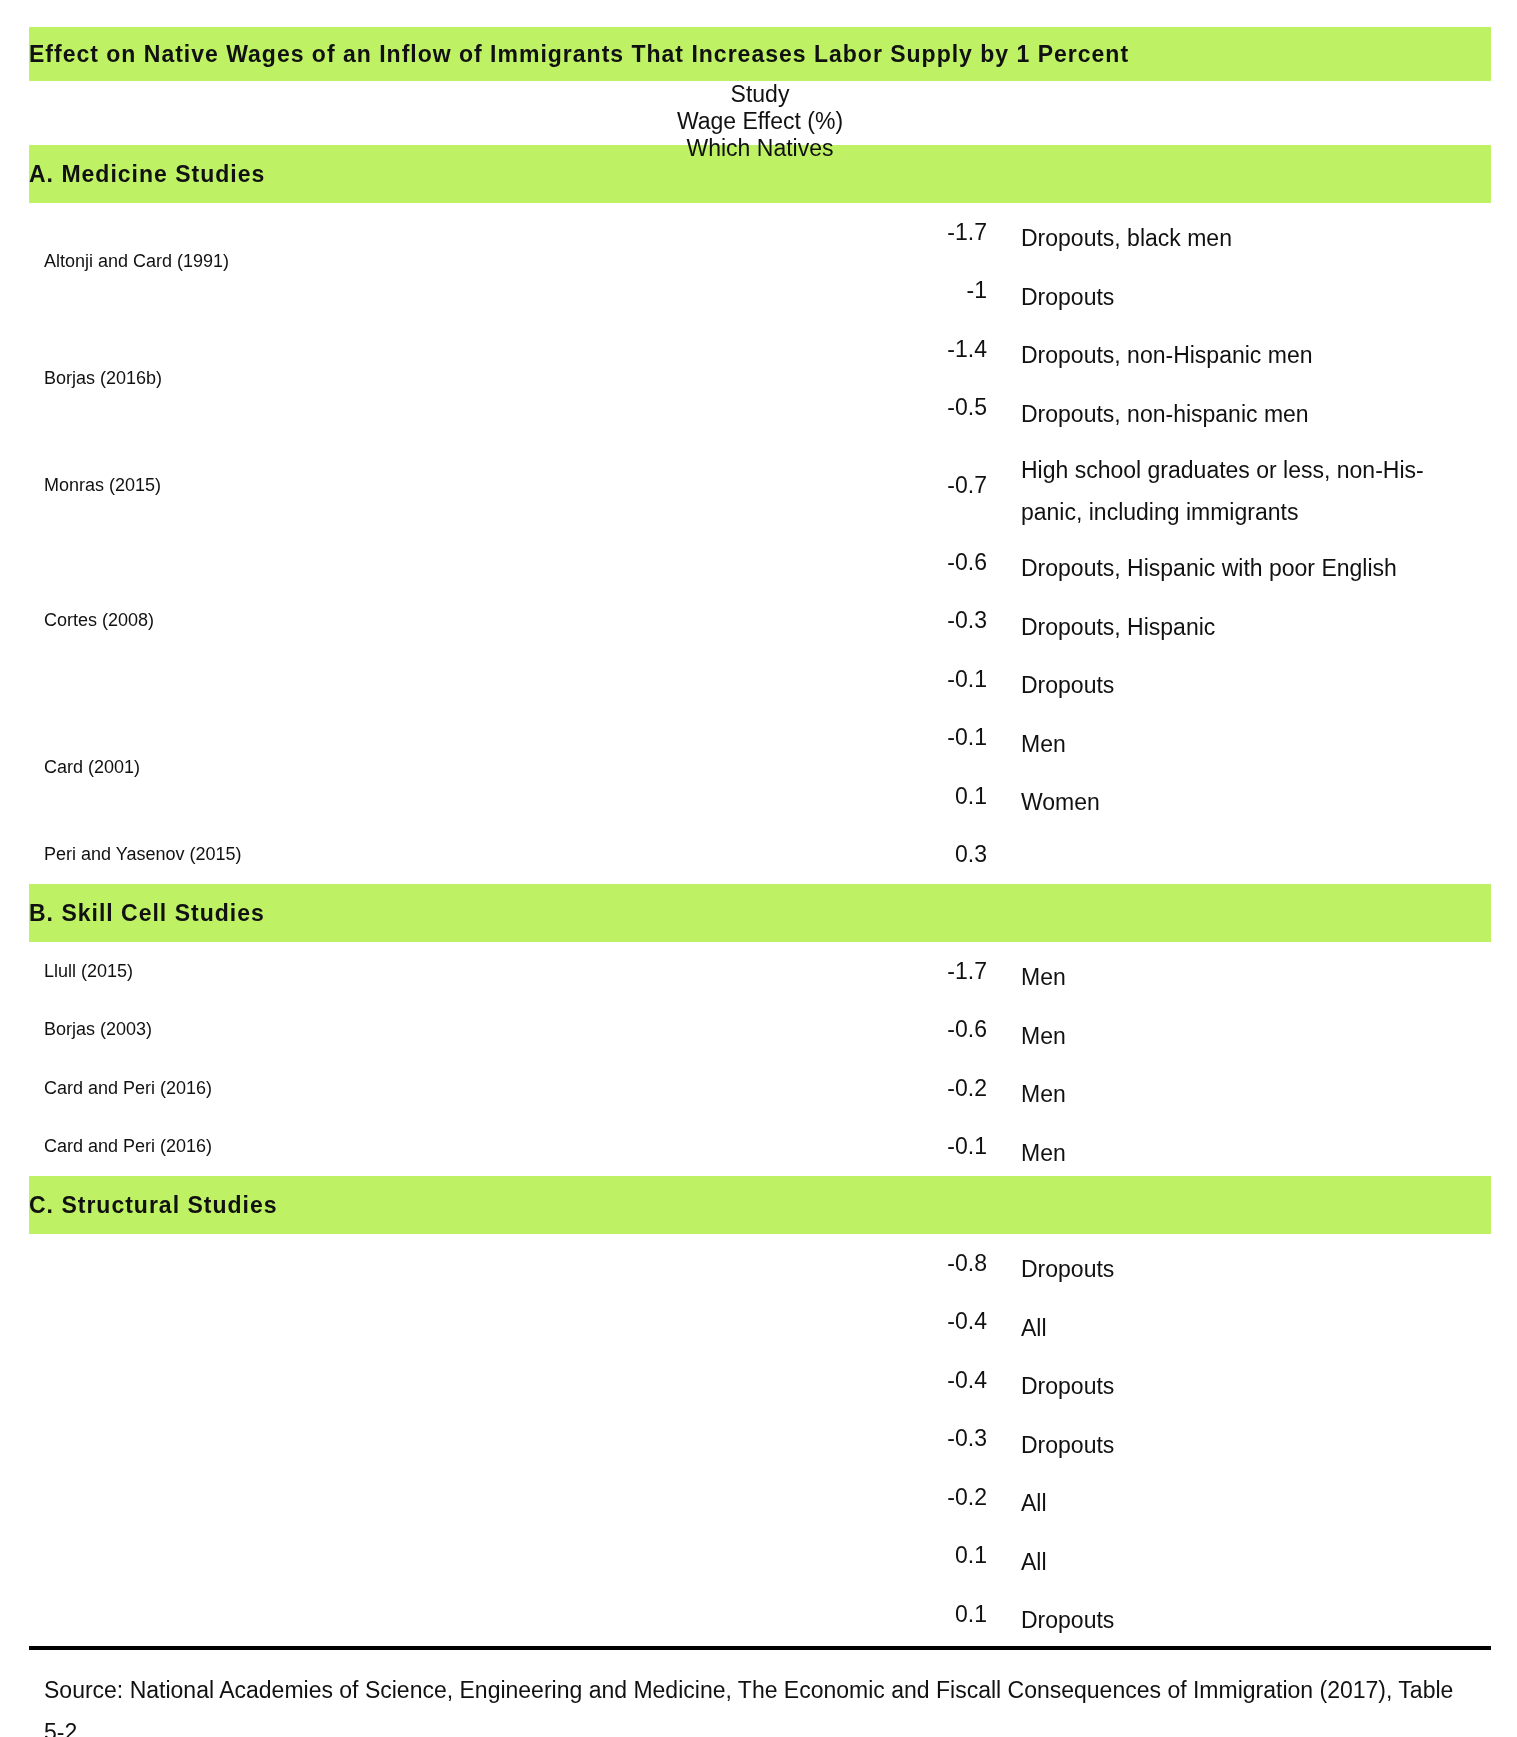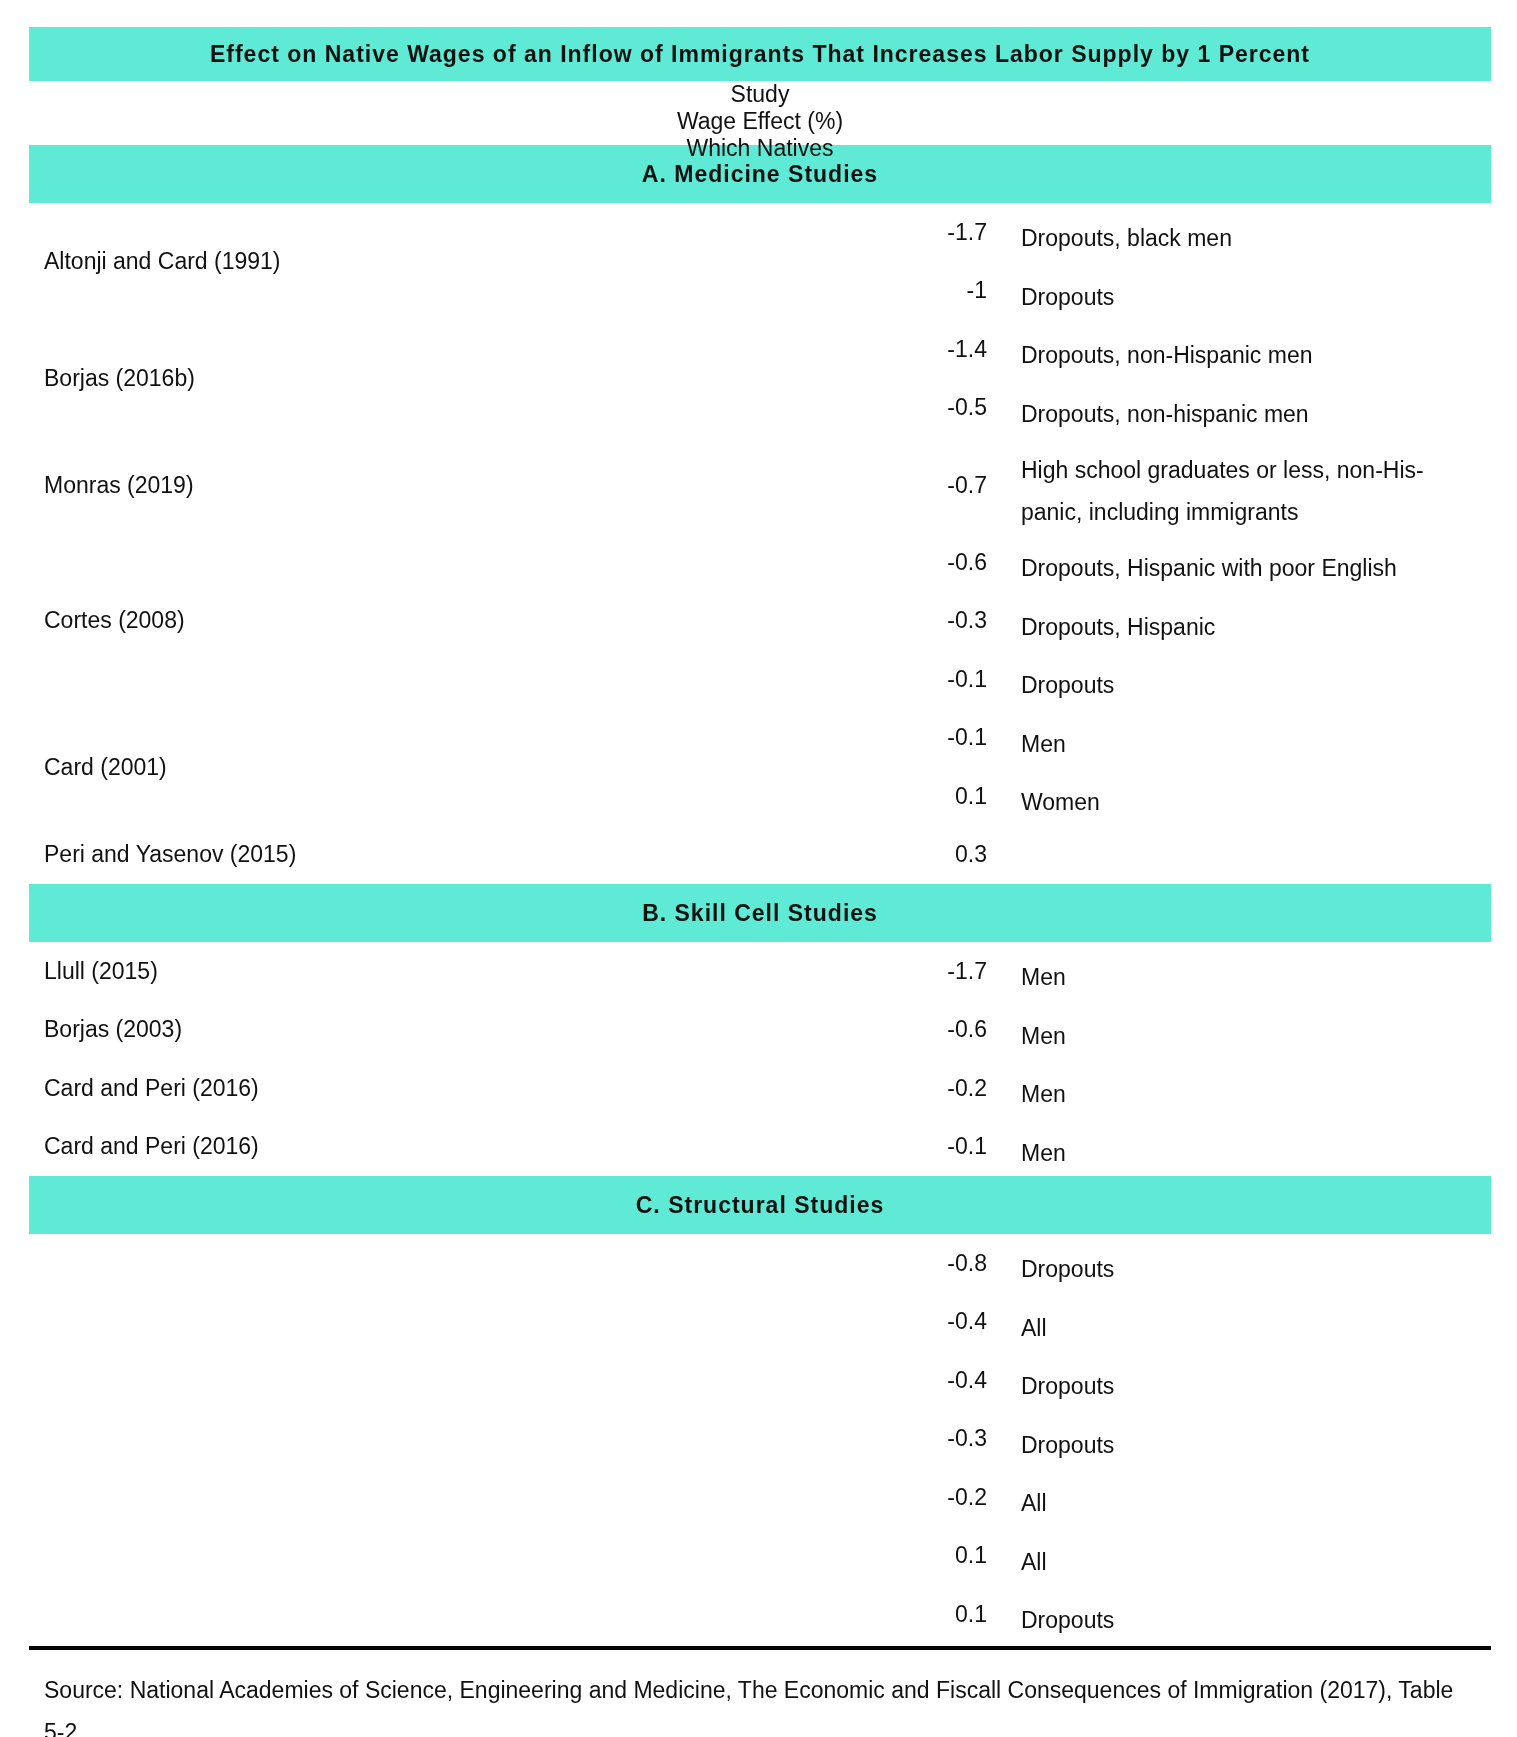--- a/index.html
+++ b/index.html
@@ -1,26 +1,26 @@
 <!DOCTYPE html>
 <html><head>
 <meta charset="utf-8">
 <style>
   html, body { margin: 0; padding: 0; background: #ffffff; }
   body { width: 1517px; height: 1737px; position: relative; font-family: "Liberation Sans", sans-serif; color: #111; }
   .wrap { position: absolute; left: 29px; top: 27px; width: 1462px; }
-  .band { background: #5eead4; text-align: center; font-weight: bold; letter-spacing: 1px; }
+  .band { background: #bef264; text-align: left; font-weight: bold; letter-spacing: 1px; }
   .title { height: 54px; line-height: 54px; font-size: 23px; }
   .colhead { display: flex; height: 64px; align-items: center; font-size: 23px; flex-direction: column; }
   .colhead .c1 { width: 485px; text-align: center; }
   .colhead .c2 { width: 555px; text-align: center; }
   .colhead .c3 { flex: 1; text-align: center; }
   .section { height: 58px; line-height: 58px; font-size: 23px; }
   .group { display: flex; }
-  .group .study { width: 900px; display: flex; align-items: center; padding-left: 15px; box-sizing: border-box; font-size: 23px; }
+  .group .study { width: 900px; display: flex; align-items: center; padding-left: 15px; box-sizing: border-box; font-size: 18px; }
   .group .rows { flex: 1; }
   .row { display: flex; align-items: center; min-height: 58.5px; font-size: 23px; }
   .row .val { width: 90px; text-align: right; margin-left: -90px; padding-right: 0; }
   .row .val { width: 58px; margin-left: 0; }
   .row .nat { padding-left: 34px; width: 470px; line-height: 42px; margin-top: 12px; }
   .rule { height: 4px; background: #000; margin-top: 2px; }
   .source { font-size: 23px; line-height: 42px; padding: 19px 15px 0 15px; }
 </style>
 </head>
 <body>
@@ -54,21 +54,21 @@
             <div class="val">-1.4</div>
             <div class="nat">Dropouts, non-Hispanic men</div>
           </div>
           <div class="row">
             <div class="val">-0.5</div>
             <div class="nat">Dropouts, non-hispanic men</div>
           </div>
         </div>
       </div>
       <div class="group">
-        <div class="study">Monras (2019)</div>
+        <div class="study">Monras (2015)</div>
         <div class="rows">
           <div class="row">
             <div class="val">-0.7</div>
             <div class="nat">High school graduates or less, non-His- panic, including immigrants</div>
           </div>
         </div>
       </div>
       <div class="group">
         <div class="study">Cortes (2008)</div>
         <div class="rows">

